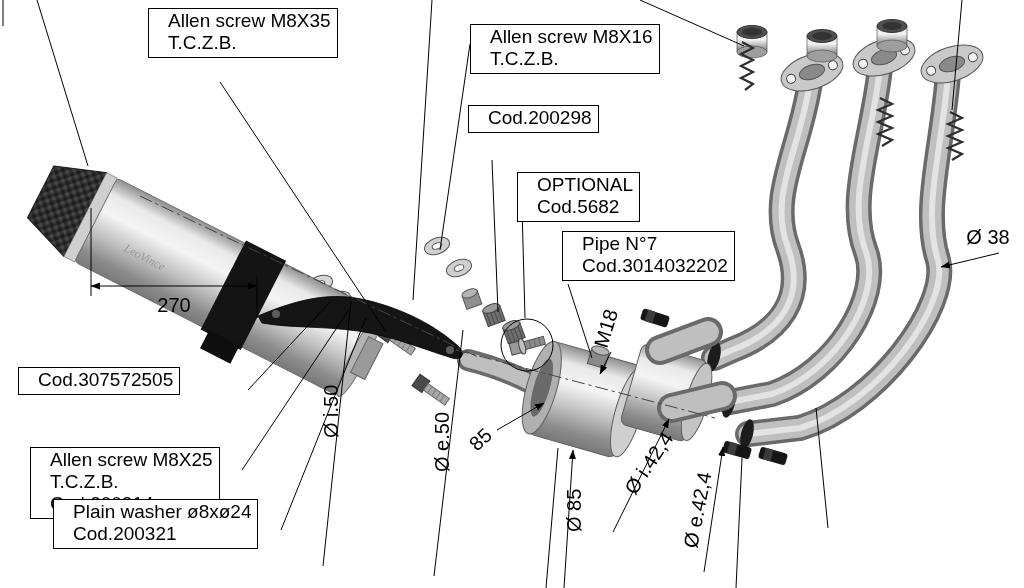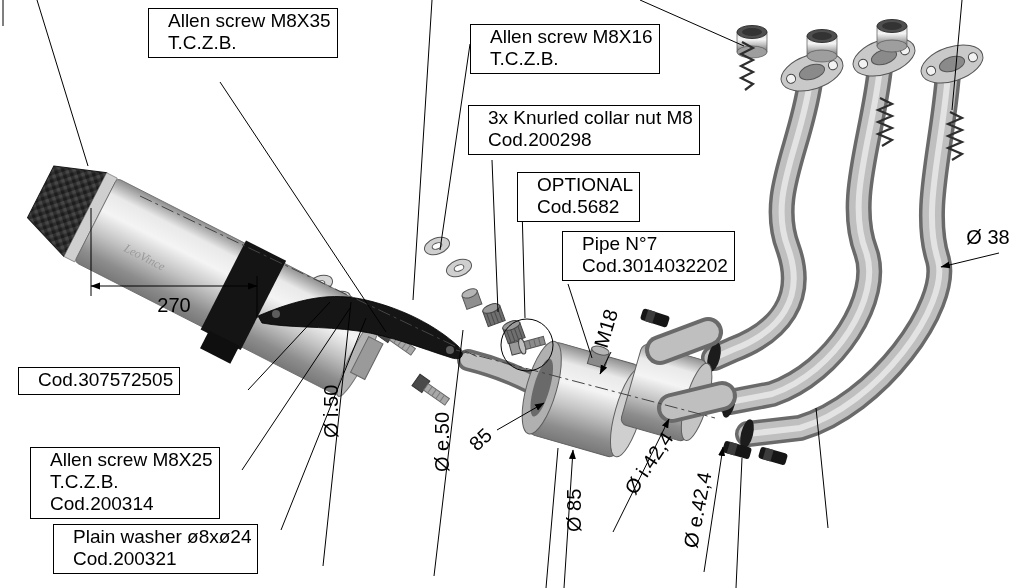--- a/index.html
+++ b/index.html
@@ -283,21 +283,20 @@
   <div>Allen screw M8X35</div>
   <div>T.C.Z.B.</div>
 </div>
 
 <div class="label-box" style="left:470px;top:24px">
   <div>Allen screw M8X16</div>
   <div>T.C.Z.B.</div>
 </div>
 
 <div class="label-box" style="left:468px;top:105px">
-  <div>3x Knurled collar nut M8</div>
   <div>Cod.200298</div>
 </div>
 
 <div class="label-box" style="left:517px;top:172px">
   <div>OPTIONAL</div>
   <div>Cod.5682</div>
 </div>
 
 <div class="label-box" style="left:562px;top:231px">
   <div>Pipe N°7</div>
@@ -307,19 +306,19 @@
 <div class="label-box" style="left:18px;top:367px">
   <div>Cod.307572505</div>
 </div>
 
 <div class="label-box" style="left:30px;top:447px">
   <div>Allen screw M8X25</div>
   <div>T.C.Z.B.</div>
   <div>Cod.200314</div>
 </div>
 
-<div class="label-box" style="left:53px;top:524px">
+<div class="label-box" style="left:53px;top:499px">
   <div>Plain washer ø8xø24</div>
   <div>Cod.200321</div>
 </div>
 
 
 </div>
 
 </body></html>

